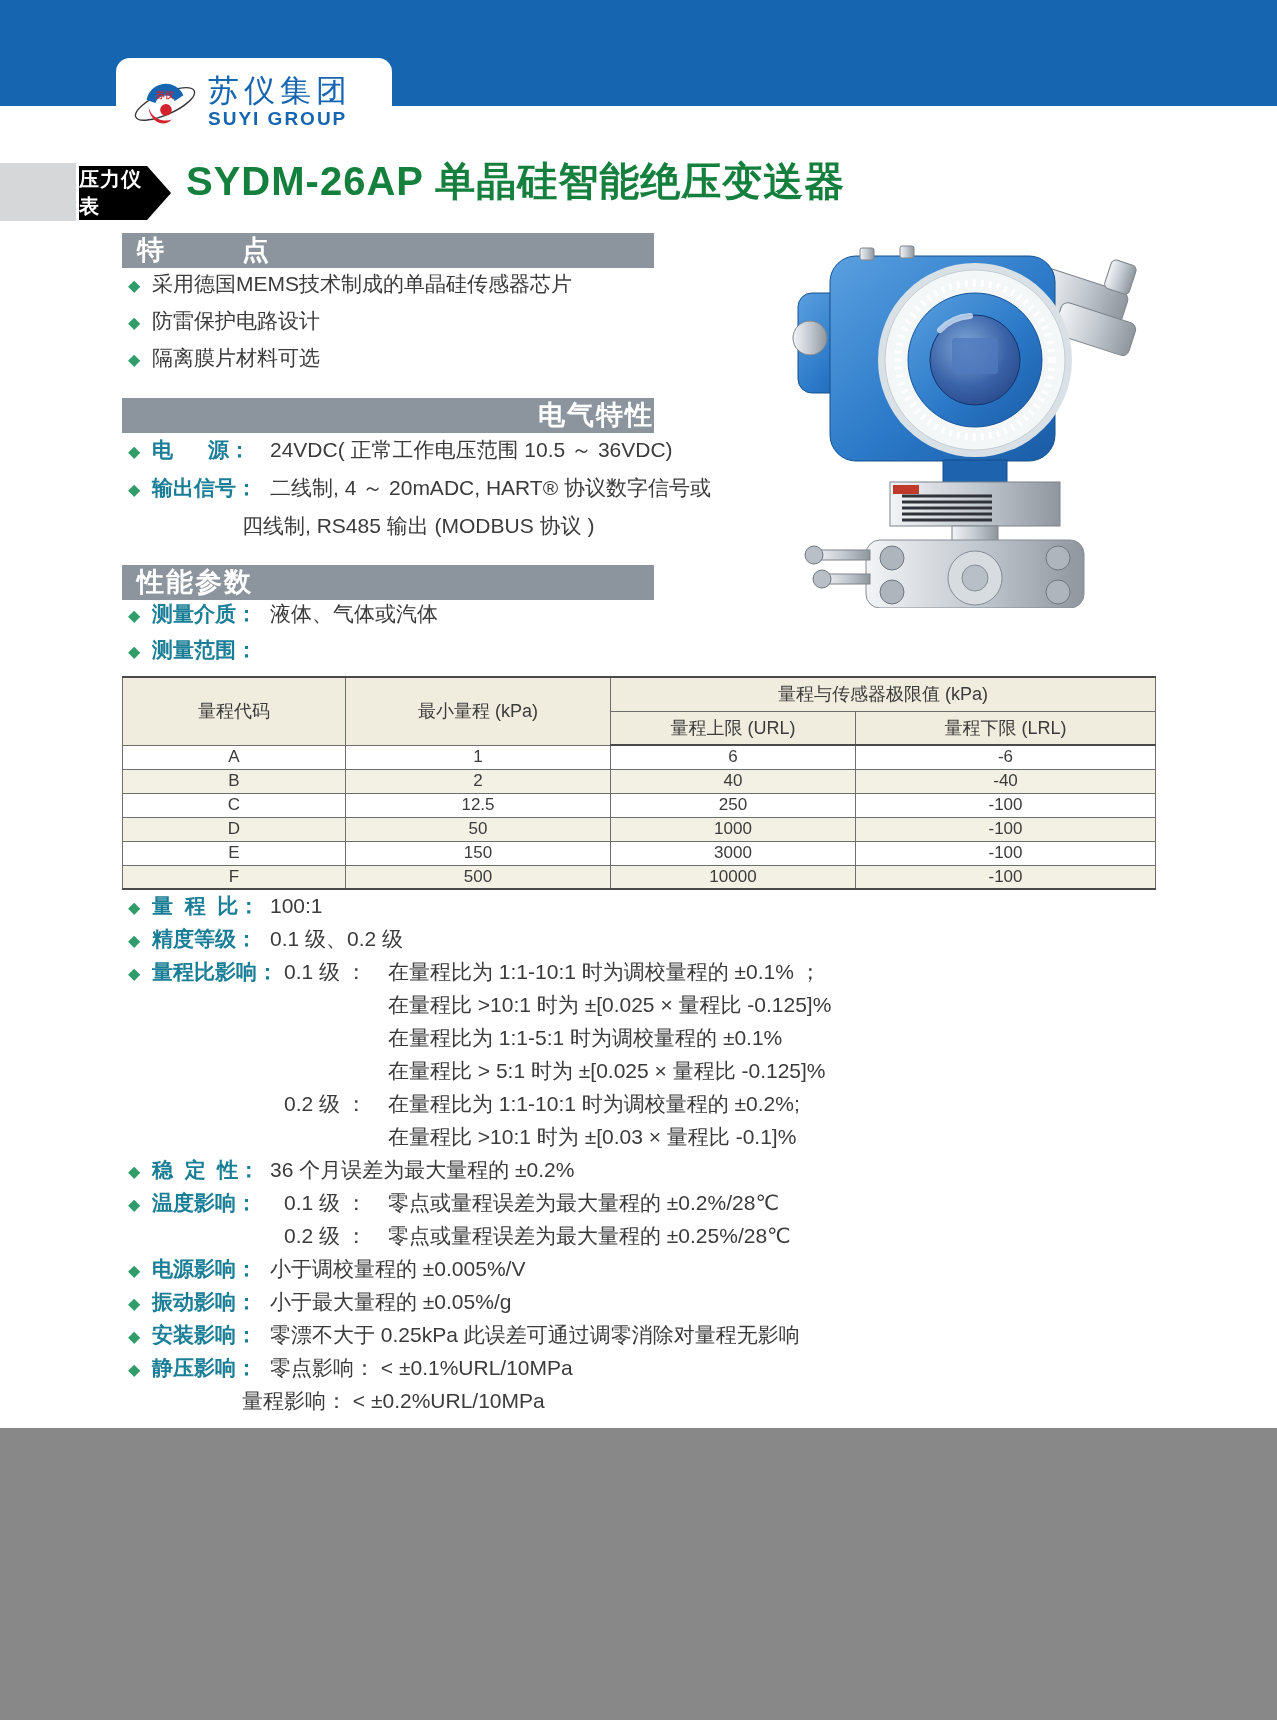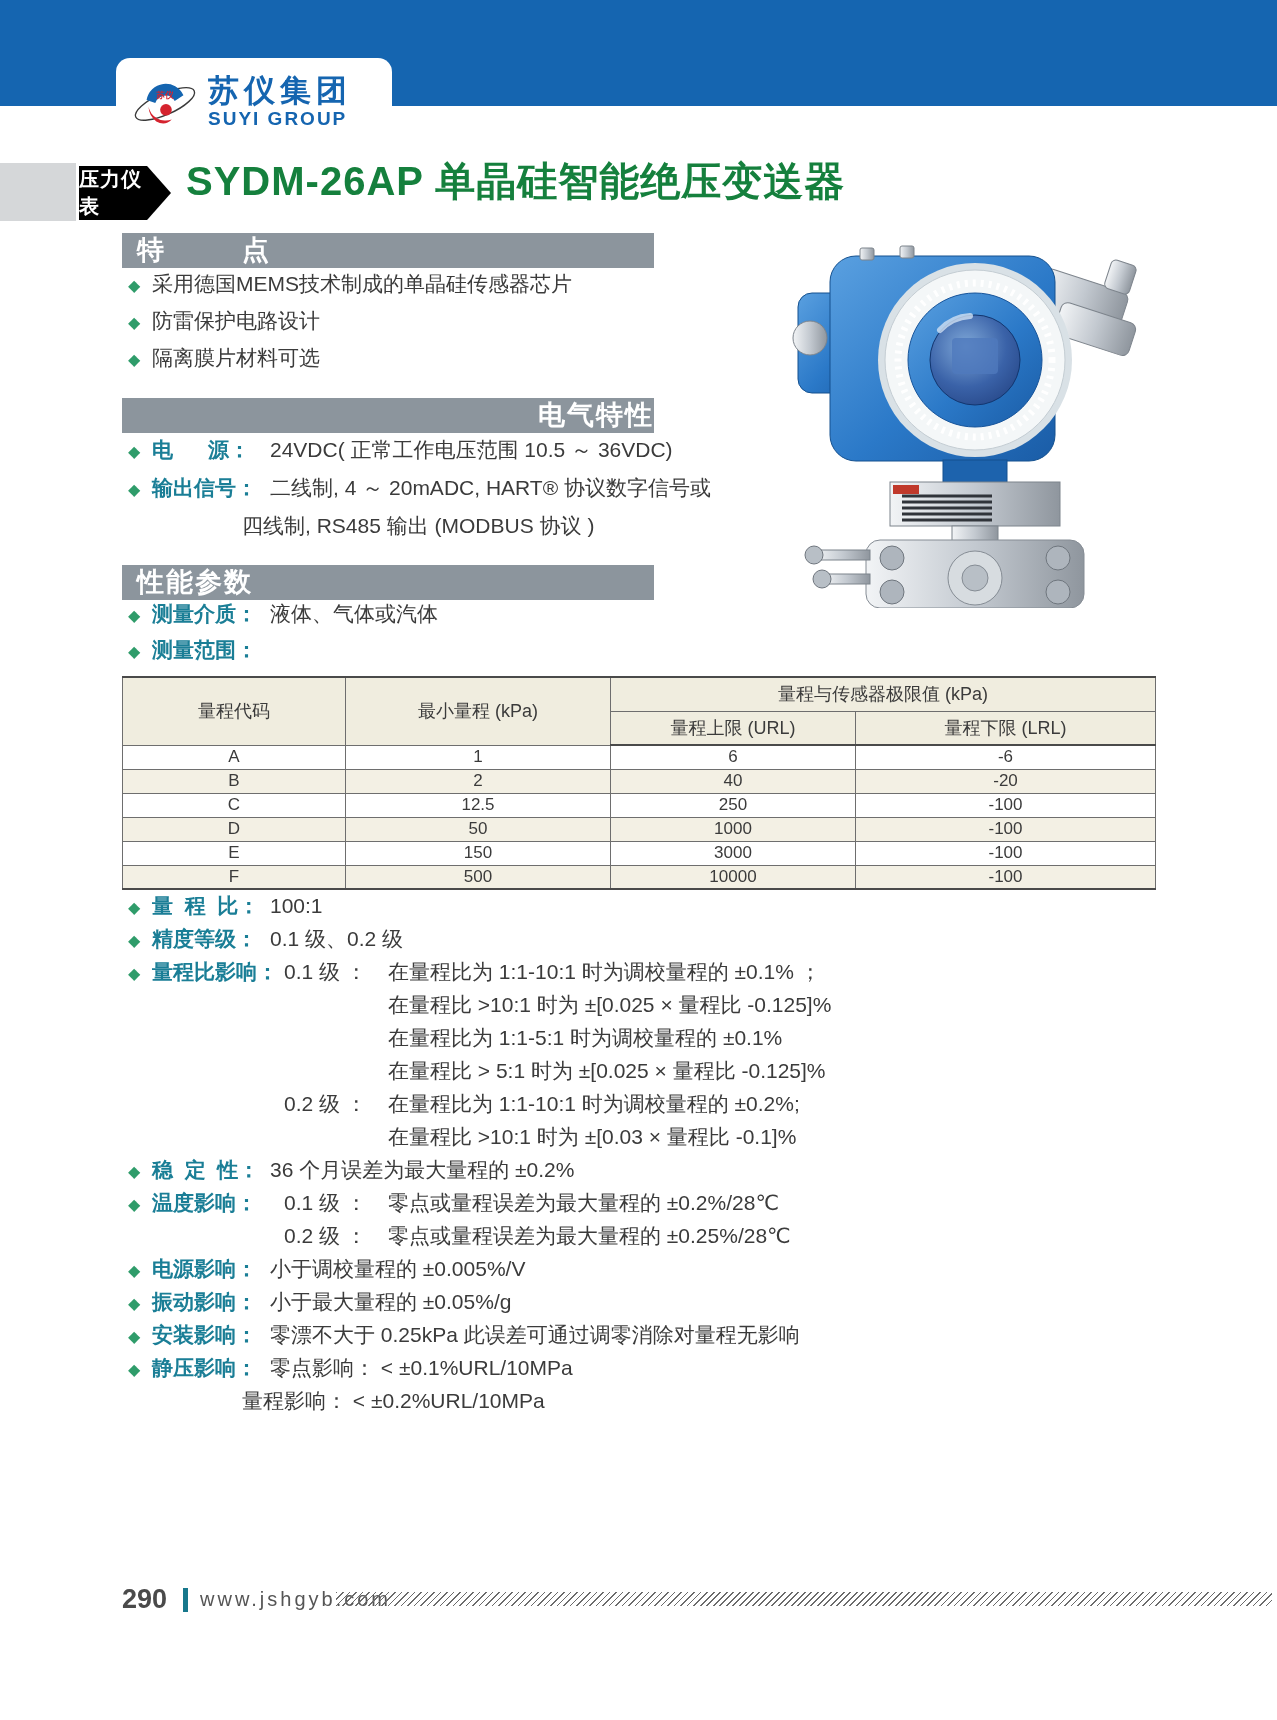--- a/index.html
+++ b/index.html
@@ -1,28 +1,28 @@
 <!DOCTYPE html>
 <html><head>
 <meta charset="utf-8">
 <style>
   html,body{margin:0;padding:0;background:#888;}
   *{box-sizing:border-box;}
   .page{
-    position:relative;width:1277px;height:1720px;margin:0 auto;background:#ffffff;
+    position:relative;width:1277px;height:1428px;margin:0 auto;background:#ffffff;
     font-family:"Liberation Sans","DejaVu Sans",sans-serif;color:#3b3b3b;overflow:hidden;
   }
   
   .top-bar{position:absolute;left:0;top:0;width:1277px;height:106px;background:#1565B0;}
   .logo-card{
     position:absolute;left:116px;top:58px;width:276px;height:88px;background:#ffffff;
     border-radius:14px;display:flex;align-items:center;padding-left:16px;
   }
   .logo-mark{width:66px;height:66px;flex:none;margin-right:10px;}
-  .logo-text .cn{font-size:31px;font-weight:bold;color:#1565B0;letter-spacing:5px;line-height:34px;white-space:pre;}
+  .logo-text .cn{font-size:31px;font-weight:normal;color:#1565B0;letter-spacing:5px;line-height:34px;white-space:pre;}
   .logo-text .en{font-size:19px;font-weight:bold;color:#1565B0;letter-spacing:2px;line-height:22px;}
   
   .cat-block{position:absolute;left:0;top:163px;width:76px;height:58px;background:#D5D7D9;}
   .cat-tag{
     position:absolute;left:79px;top:166px;width:92px;height:54px;background:#000000;
     clip-path:polygon(0 0,74% 0,100% 50%,74% 100%,0 100%);
     color:#fff;font-size:20px;font-weight:bold;display:flex;align-items:center;justify-content:center;
     padding-right:24px;letter-spacing:1px;
   }
   .page-title{
@@ -250,21 +250,21 @@
       <tr>
         <td>A</td>
         <td>1</td>
         <td>6</td>
         <td>-6</td>
       </tr>
       <tr class="alt">
         <td>B</td>
         <td>2</td>
         <td>40</td>
-        <td>-20</td>
+        <td>-40</td>
       </tr>
       <tr>
         <td>C</td>
         <td>12.5</td>
         <td>250</td>
         <td>-100</td>
       </tr>
       <tr class="alt">
         <td>D</td>
         <td>50</td>

